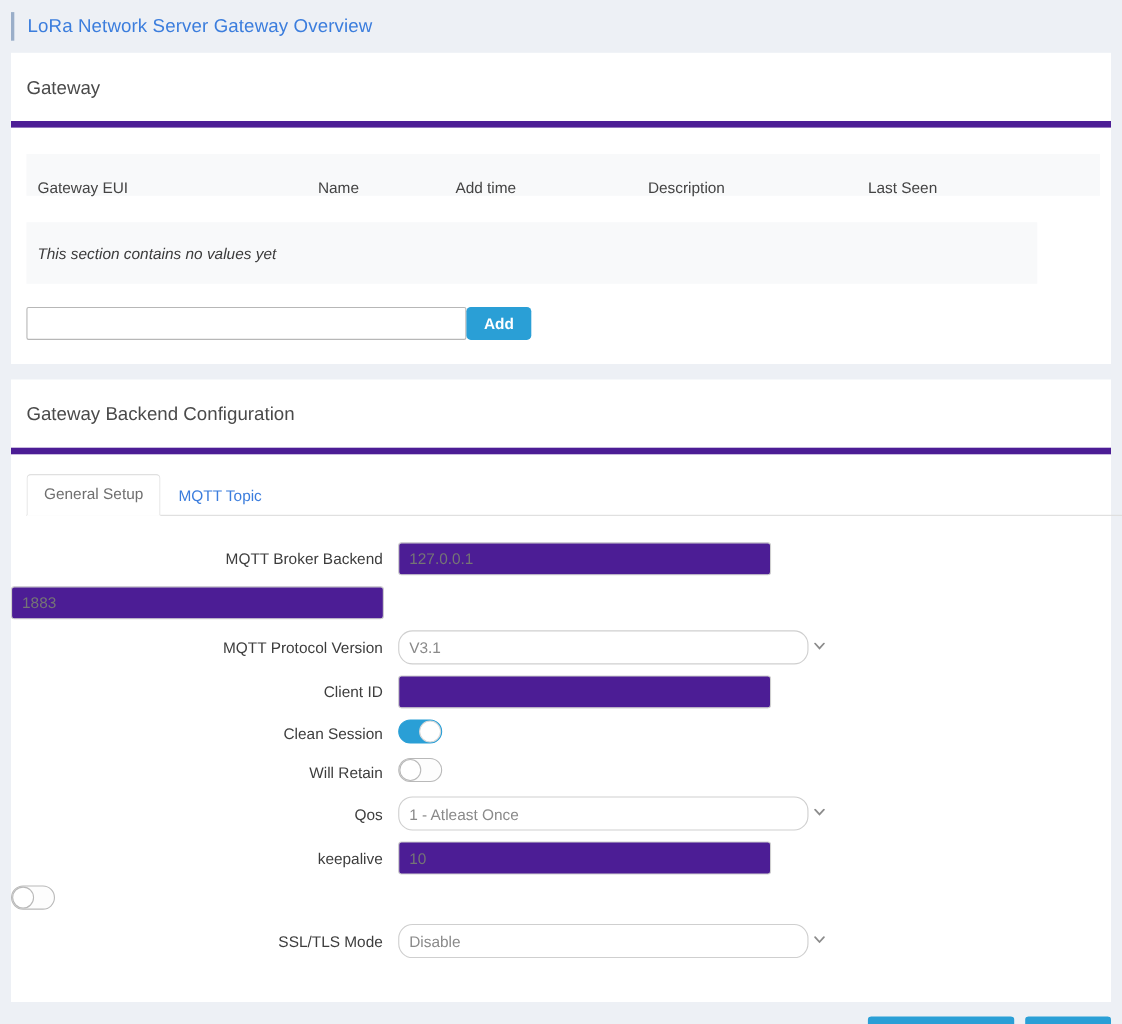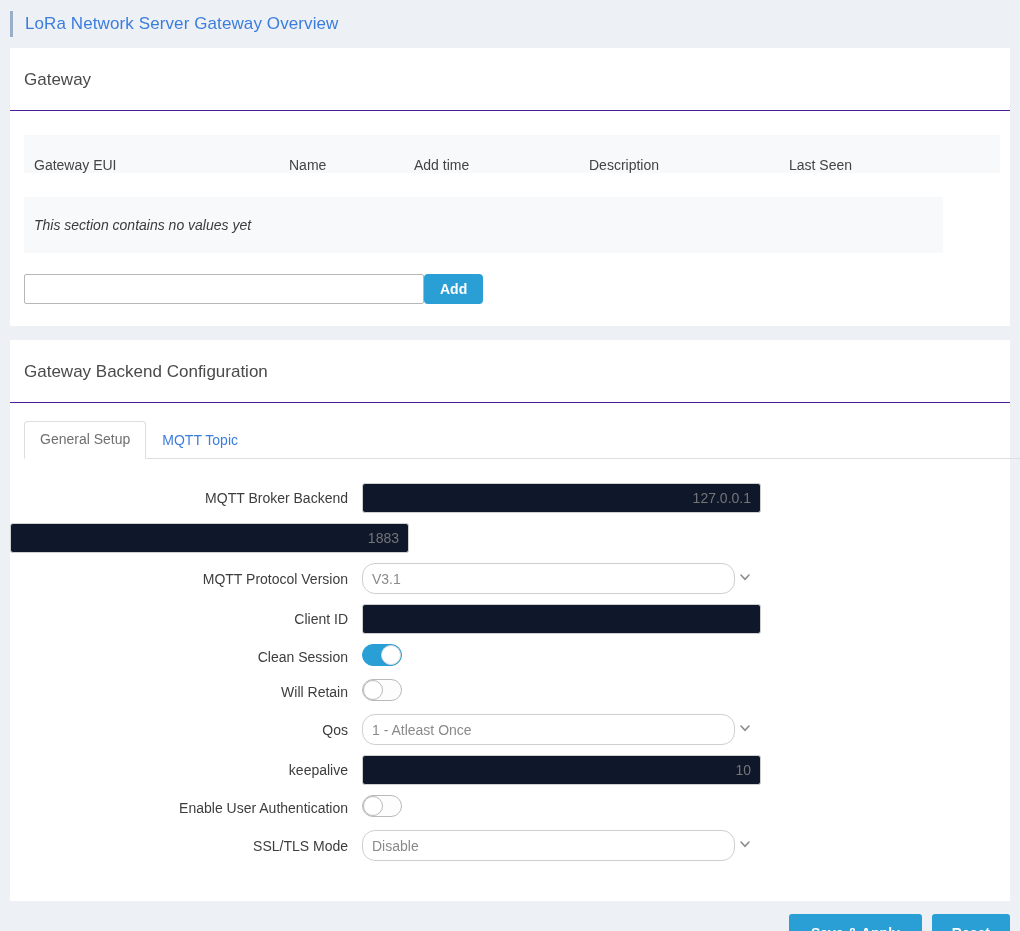--- a/index.html
+++ b/index.html
@@ -41,21 +41,21 @@
   
   .panel {
     background: #ffffff;
     margin: 0 10px;
     box-sizing: border-box;
   }
   .panel-title {
     font-size: 17px;
     color: #4a4a4a;
     padding: 22px 0 20px 14px;
-    border-bottom: 1px solid #4c1d95;
+    border-bottom: 6px solid #4c1d95;
     margin: 0 0 0 0;
   }
   .panel-body {
     padding: 0 14px;
   }
   .panel-gap {
     height: 14px;
     background: #edf0f5;
   }
 
@@ -181,32 +181,31 @@
     text-align: right;
     padding-right: 14px;
     box-sizing: border-box;
     font-size: 14px;
     color: #3d3d3d;
     white-space: nowrap;
   }
   .fctl { flex: 1 1 auto; }
 
   .txt {
-    width: 399px;
+    width: 339px;
     height: 30px;
     box-sizing: border-box;
     border: 1px solid #cfcfcf;
     border-radius: 3px;
-    background: #0f172a;
+    background: #4c1d95;
     font-family: "Liberation Sans", sans-serif;
     font-size: 14px;
     color: #8a8a8a;
     padding: 0 9px;
     outline: none;
-    text-align: right;
   }
   .sel-wrap {
     position: relative;
     width: 399px;
     height: 31px;
   }
   .sel {
     width: 373px;
     height: 31px;
     box-sizing: border-box;
@@ -391,21 +390,20 @@
     </div>
 
     <div class="frow">
       <div class="flabel">keepalive</div>
       <div class="fctl">
         <input class="txt" type="text" placeholder="10" style="">
       </div>
     </div>
 
     <div class="frow">
-      <div class="flabel">Enable User Authentication</div>
       <div class="fctl">
         <div class="toggle off">
           <div class="knob"></div>
         </div>
       </div>
     </div>
 
     <div class="frow">
       <div class="flabel">SSL/TLS Mode</div>
       <div class="fctl">

